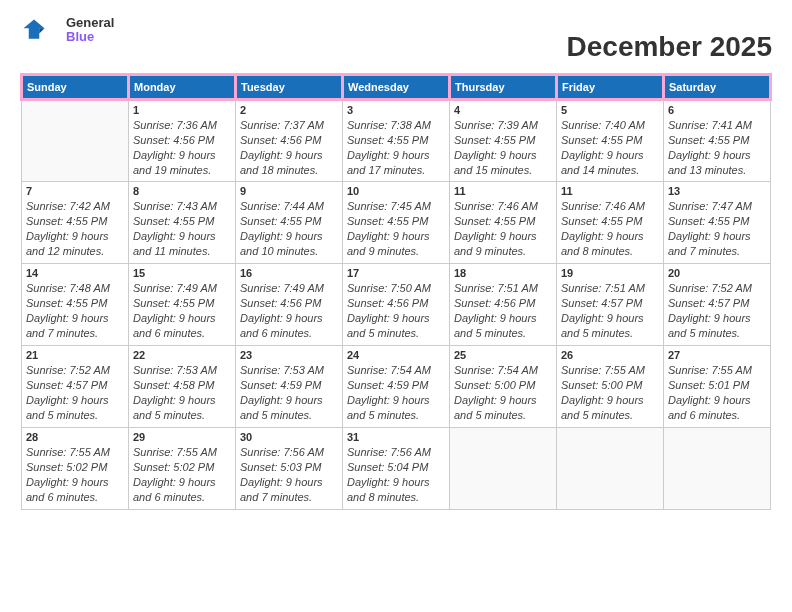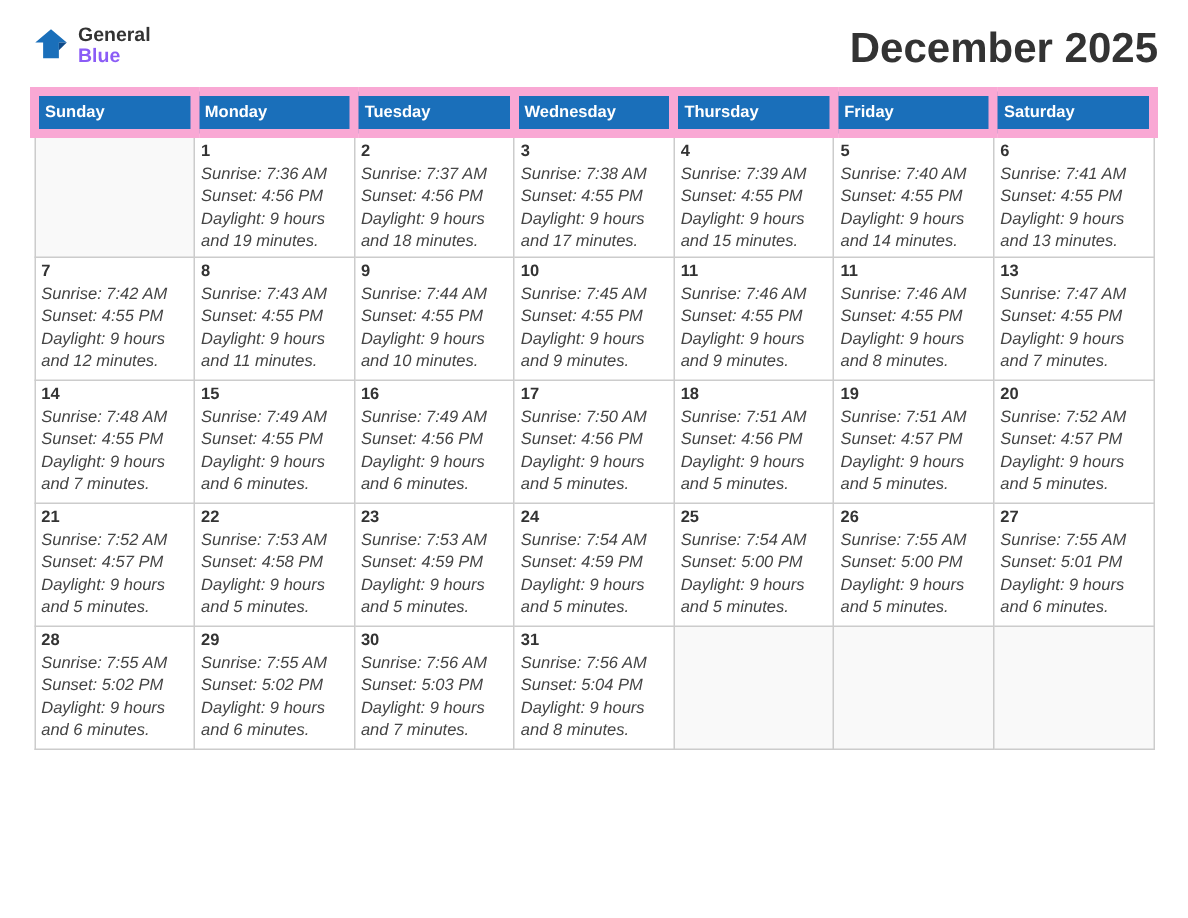--- a/index.html
+++ b/index.html
@@ -18,21 +18,21 @@
     }
     .header {
       display: flex;
       justify-content: space-between;
       align-items: flex-start;
       margin-bottom: 10px;
     }
     .logo {
       display: flex;
       align-items: center;
-      gap: 4px;
+      gap: 18px;
     }
     .logo-text {
       display: flex;
       flex-direction: column;
       line-height: 1.1;
     }
     .logo-general {
       font-size: 13px;
       font-weight: bold;
       color: #333;
@@ -41,20 +41,21 @@
       font-size: 13px;
       font-weight: bold;
       color: #8b5cf6;
     }
     .logo-icon {
       width: 28px;
       height: 28px;
     }
     .title-block {
       text-align: right;
+      margin-top: 15px;
     }
     .month-title {
       font-size: 28px;
       font-weight: bold;
       color: #333;
     }
     .location-title {
       font-size: 14px;
       color: #555;
     }
@@ -63,21 +64,21 @@
       border-collapse: collapse;
       table-layout: fixed;
     }
     .calendar th {
       background: #1a6fba;
       color: #fff;
       font-size: 11px;
       font-weight: bold;
       padding: 5px 4px;
       text-align: left;
-      border: 6px solid #f9a8d4;
+      border: 3px solid #f9a8d4;
     }
     .calendar td {
       border: 1px solid #ccc;
       vertical-align: top;
       padding: 3px 4px;
       font-size: 9.5px;
       color: #333;
       height: 82px;
     }
     .day-num {

